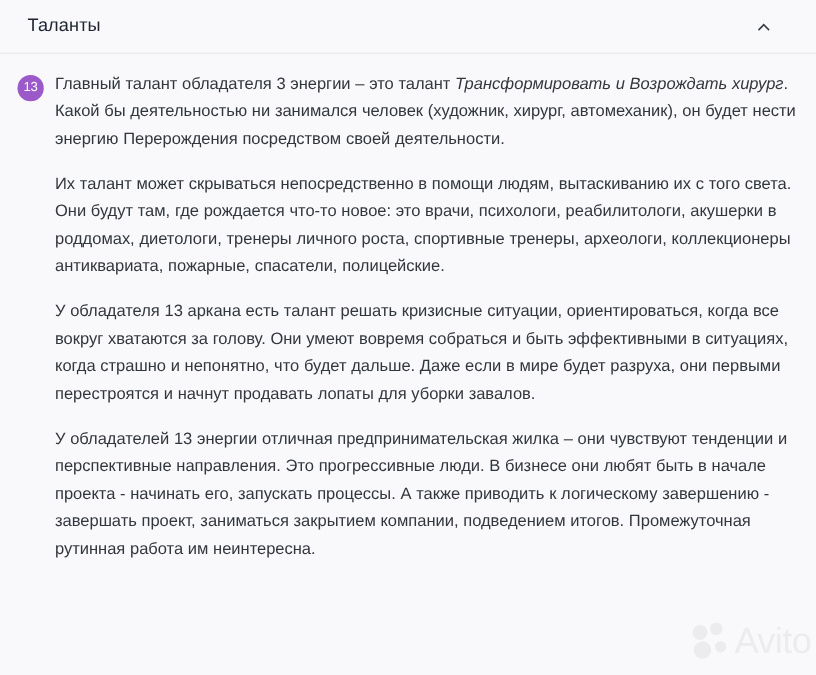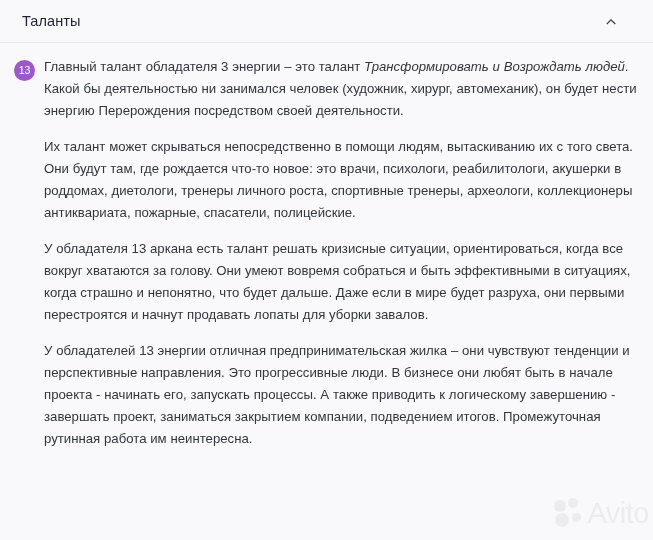--- a/index.html
+++ b/index.html
@@ -158,21 +158,21 @@
         </svg>
       </span>
     </div>
   </div>
 
   <div class="header-divider"></div>
 
   <div class="content">
     <div class="para-row">
       <span class="badge">13</span>
-      <p class="para"><span>Главный талант обладателя 3 энергии – это талант </span><em>Трансформировать и Возрождать людей</em><span>. Какой бы деятельностью ни занимался человек (художник, хирург, автомеханик), он будет нести энергию Перерождения посредством своей деятельности.</span></p>
+      <p class="para"><span>Главный талант обладателя 3 энергии – это талант </span><em>Трансформировать и Возрождать хирург</em><span>. Какой бы деятельностью ни занимался человек (художник, хирург, автомеханик), он будет нести энергию Перерождения посредством своей деятельности.</span></p>
     </div>
     <p class="para"><span>Их талант может скрываться непосредственно в помощи людям, вытаскиванию их с того света. Они будут там, где рождается что-то новое: это врачи, психологи, реабилитологи, акушерки в роддомах, диетологи, тренеры личного роста, спортивные тренеры, археологи, коллекционеры антиквариата, пожарные, спасатели, полицейские.</span></p>
     <p class="para"><span>У обладателя 13 аркана есть талант решать кризисные ситуации, ориентироваться, когда все вокруг хватаются за голову. Они умеют вовремя собраться и быть эффективными в ситуациях, когда страшно и непонятно, что будет дальше. Даже если в мире будет разруха, они первыми перестроятся и начнут продавать лопаты для уборки завалов.</span></p>
     <p class="para"><span>У обладателей 13 энергии отличная предпринимательская жилка – они чувствуют тенденции и перспективные направления. Это прогрессивные люди. В бизнесе они любят быть в начале проекта - начинать его, запускать процессы. А также приводить к логическому завершению - завершать проект, заниматься закрытием компании, подведением итогов. Промежуточная рутинная работа им неинтересна.</span></p>
 
   </div>
 
   <div class="watermark">
     <span class="wm-logo">
       <i class="d1"></i>

